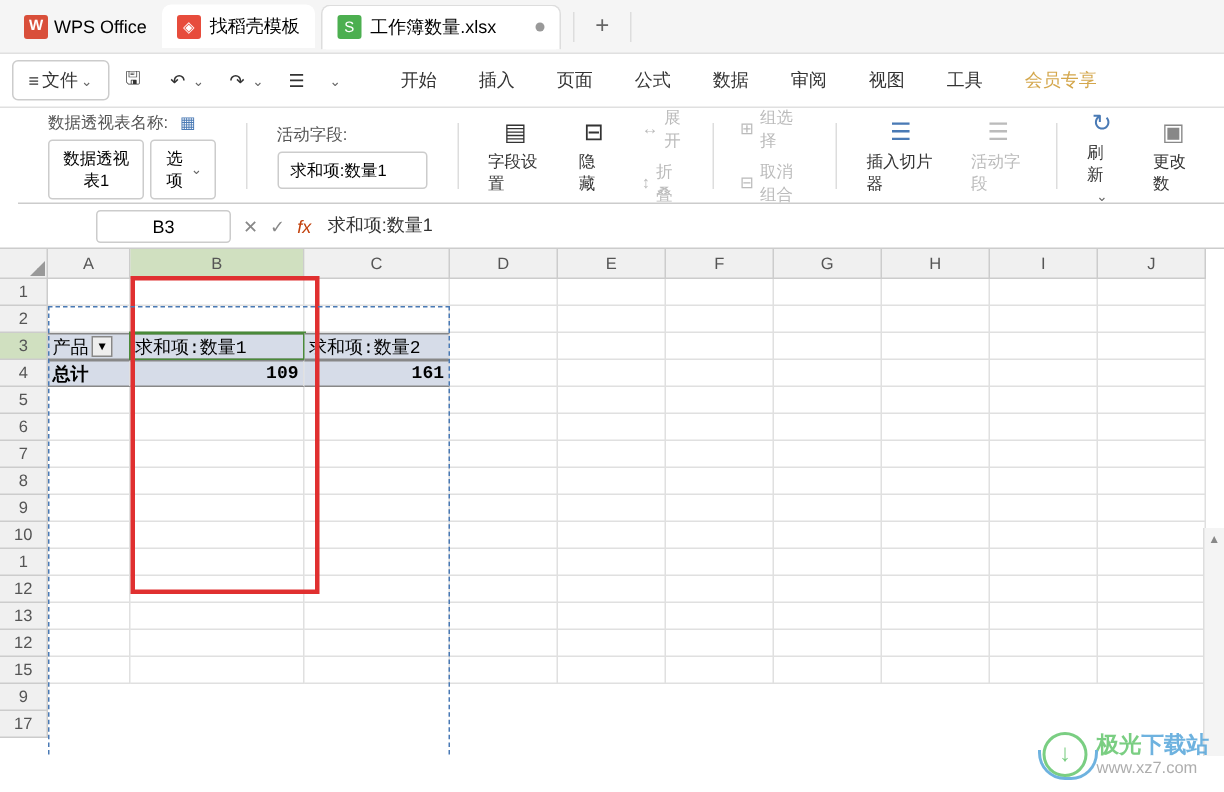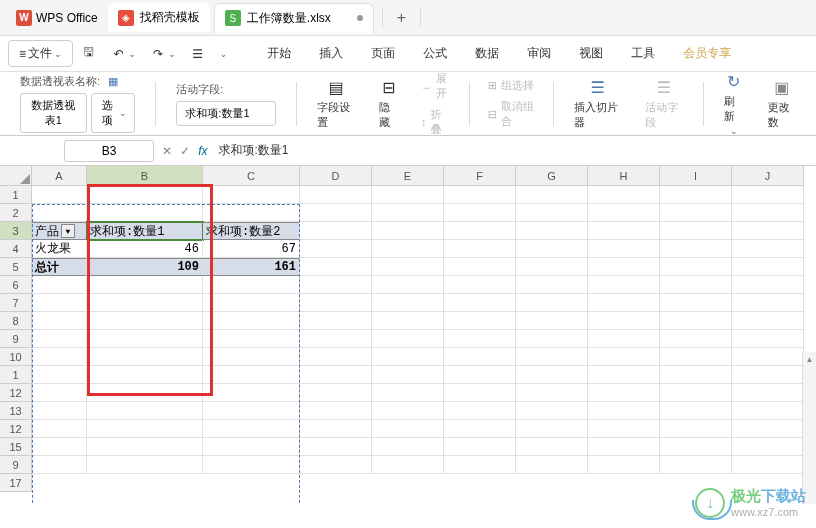--- a/index.html
+++ b/index.html
@@ -22,37 +22,37 @@
     .menubar { height: 36px; display: flex; align-items: center; padding: 0 8px; gap: 2px; border-bottom: 1px solid #e0e0e0; }
     .menu-btn { padding: 4px 6px; border-radius: 4px; cursor: pointer; display: flex; align-items: center; gap: 2px; color: #333; }
     .file-btn { border: 1px solid #ccc; padding: 4px 10px; }
     .menu-sep { width: 1px; height: 20px; background: #ddd; margin: 0 6px; }
     .menu-icon { width: 16px; height: 16px; display: flex; align-items: center; justify-content: center; }
     .menu-tab { padding: 6px 12px; cursor: pointer; color: #333; }
     .menu-tab.vip { color: #d4a74c; }
     .menu-tabs { display: flex; margin-left: 20px; gap: 4px; }
     
     
-    .ribbon { height: 64px; display: flex; align-items: center; padding: 0 12px; border-bottom: 1px solid #ccc; gap: 8px; }
+    .ribbon { height: 64px; display: flex; align-items: center; padding: 0 12px; border-bottom: 1px solid #ccc; gap: 8px; margin-left: 12px; }
     .ribbon-group { display: flex; flex-direction: column; gap: 4px; padding: 0 8px; font-size: 11px; }
     .ribbon-label { color: #555; }
     .ribbon-btn { border: 1px solid #ccc; padding: 4px 8px; border-radius: 3px; background: #fff; cursor: pointer; font-size: 11px; display: flex; align-items: center; gap: 4px; }
     .ribbon-sep { width: 1px; height: 44px; background: #ddd; margin: 0 4px; }
     .ribbon-item { display: flex; flex-direction: column; align-items: center; gap: 2px; padding: 0 8px; cursor: pointer; font-size: 11px; color: #333; }
     .ribbon-item.disabled { color: #bbb; }
     .ribbon-item-icon { width: 20px; height: 20px; display: flex; align-items: center; justify-content: center; font-size: 16px; }
     .ribbon-row { display: flex; flex-direction: column; gap: 2px; }
     .ribbon-row-item { display: flex; align-items: center; gap: 4px; font-size: 11px; padding: 2px 6px; cursor: pointer; }
     .ribbon-row-item.disabled { color: #bbb; }
     
     
     .formula-bar { height: 30px; display: flex; align-items: center; padding: 4px 8px; gap: 8px; border-bottom: 1px solid #ccc; }
     .name-box { width: 90px; border: 1px solid #ccc; padding: 3px 8px; border-radius: 3px; background: #fff; text-align: center; margin-left: 56px; }
     .fx-controls { display: flex; align-items: center; gap: 8px; color: #888; }
-    .fx-label { font-style: italic; color: #0369a1; }
+    .fx-label { font-style: italic; color: #c2410c; }
     .formula-input { flex: 1; padding: 3px; color: #333; }
     
     
     .grid-area { position: relative; flex: 1; overflow: hidden; height: 338px; }
     .corner { position: absolute; left: 0; top: 0; width: 32px; height: 20px; background: #f0f0f0; border-right: 1px solid #ccc; border-bottom: 1px solid #ccc; display: flex; justify-content: flex-end; align-items: flex-end; }
     .corner::after { content: ''; border: 5px solid transparent; border-right-color: #999; border-bottom-color: #999; margin: 0 1px 1px 0; }
     .col-headers { position: absolute; left: 32px; top: 0; right: 0; height: 20px; display: flex; }
     .col-header { background: #f0f0f0; border-right: 1px solid #ccc; border-bottom: 1px solid #ccc; display: flex; align-items: center; justify-content: center; color: #555; font-size: 11px; }
     .col-header.selected { background: #d0e0c0; }
     .row-headers { position: absolute; left: 0; top: 20px; width: 32px; }
@@ -287,32 +287,20 @@
         <div class="cell header-cell" style="width: 97px;">求和项:数量2</div>
         <div class="cell" style="width: 72px;"></div>
         <div class="cell" style="width: 72px;"></div>
         <div class="cell" style="width: 72px;"></div>
         <div class="cell" style="width: 72px;"></div>
         <div class="cell" style="width: 72px;"></div>
         <div class="cell" style="width: 72px;"></div>
         <div class="cell" style="width: 72px;"></div>
       </div>
       <div class="cell-row">
-        <div class="cell" style="width: 55px;">火龙果</div>
-        <div class="cell num" style="width: 116px;">46</div>
-        <div class="cell num" style="width: 97px;">67</div>
-        <div class="cell" style="width: 72px;"></div>
-        <div class="cell" style="width: 72px;"></div>
-        <div class="cell" style="width: 72px;"></div>
-        <div class="cell" style="width: 72px;"></div>
-        <div class="cell" style="width: 72px;"></div>
-        <div class="cell" style="width: 72px;"></div>
-        <div class="cell" style="width: 72px;"></div>
-      </div>
-      <div class="cell-row">
         <div class="cell total-cell" style="width: 55px;">总计</div>
         <div class="cell total-cell num" style="width: 116px;">109</div>
         <div class="cell total-cell num" style="width: 97px;">161</div>
         <div class="cell" style="width: 72px;"></div>
         <div class="cell" style="width: 72px;"></div>
         <div class="cell" style="width: 72px;"></div>
         <div class="cell" style="width: 72px;"></div>
         <div class="cell" style="width: 72px;"></div>
         <div class="cell" style="width: 72px;"></div>
         <div class="cell" style="width: 72px;"></div>

